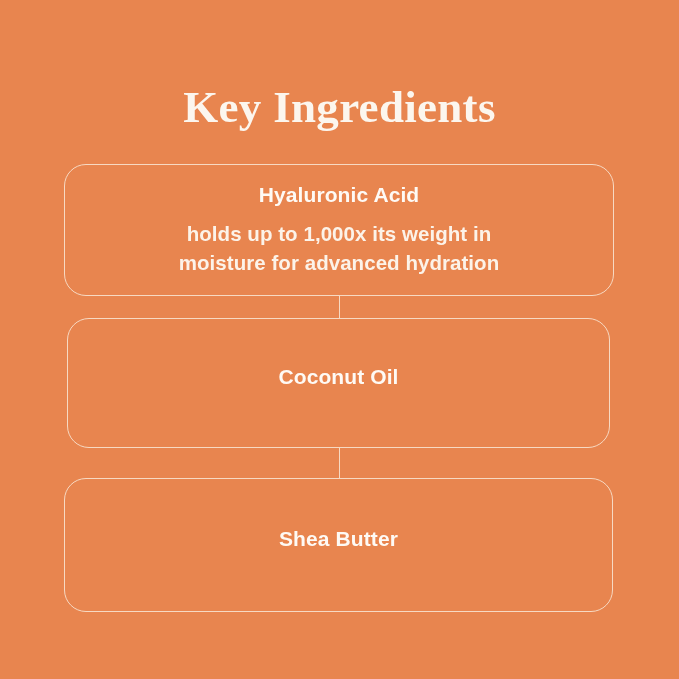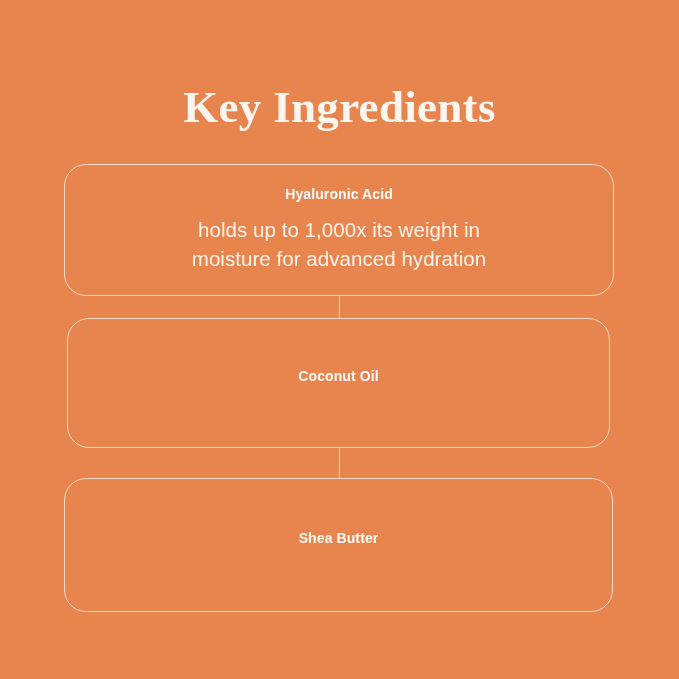--- a/index.html
+++ b/index.html
@@ -80,32 +80,32 @@
   .card-3 {
     left: 64px;
     top: 314px;
     width: 549px;
     height: 134px;
     padding: 0 26px;
   }
 
   .card-title {
     font-family: "Liberation Sans", sans-serif;
-    font-size: 14px;
+    font-size: 21px;
     font-weight: 700;
     letter-spacing: 0.1px;
     color: #FEFAF5;
     margin: 0 0 13px 0;
     line-height: 1.1;
   }
 
   .card-desc {
     font-family: "Liberation Sans", sans-serif;
     font-size: 20.5px;
-    font-weight: 400;
+    font-weight: 700;
     letter-spacing: 0.05px;
     color: #FCF3E9;
     line-height: 29px;
     margin: 0;
     white-space: pre-line;
   }
 
   
   .connector {
     position: absolute;

